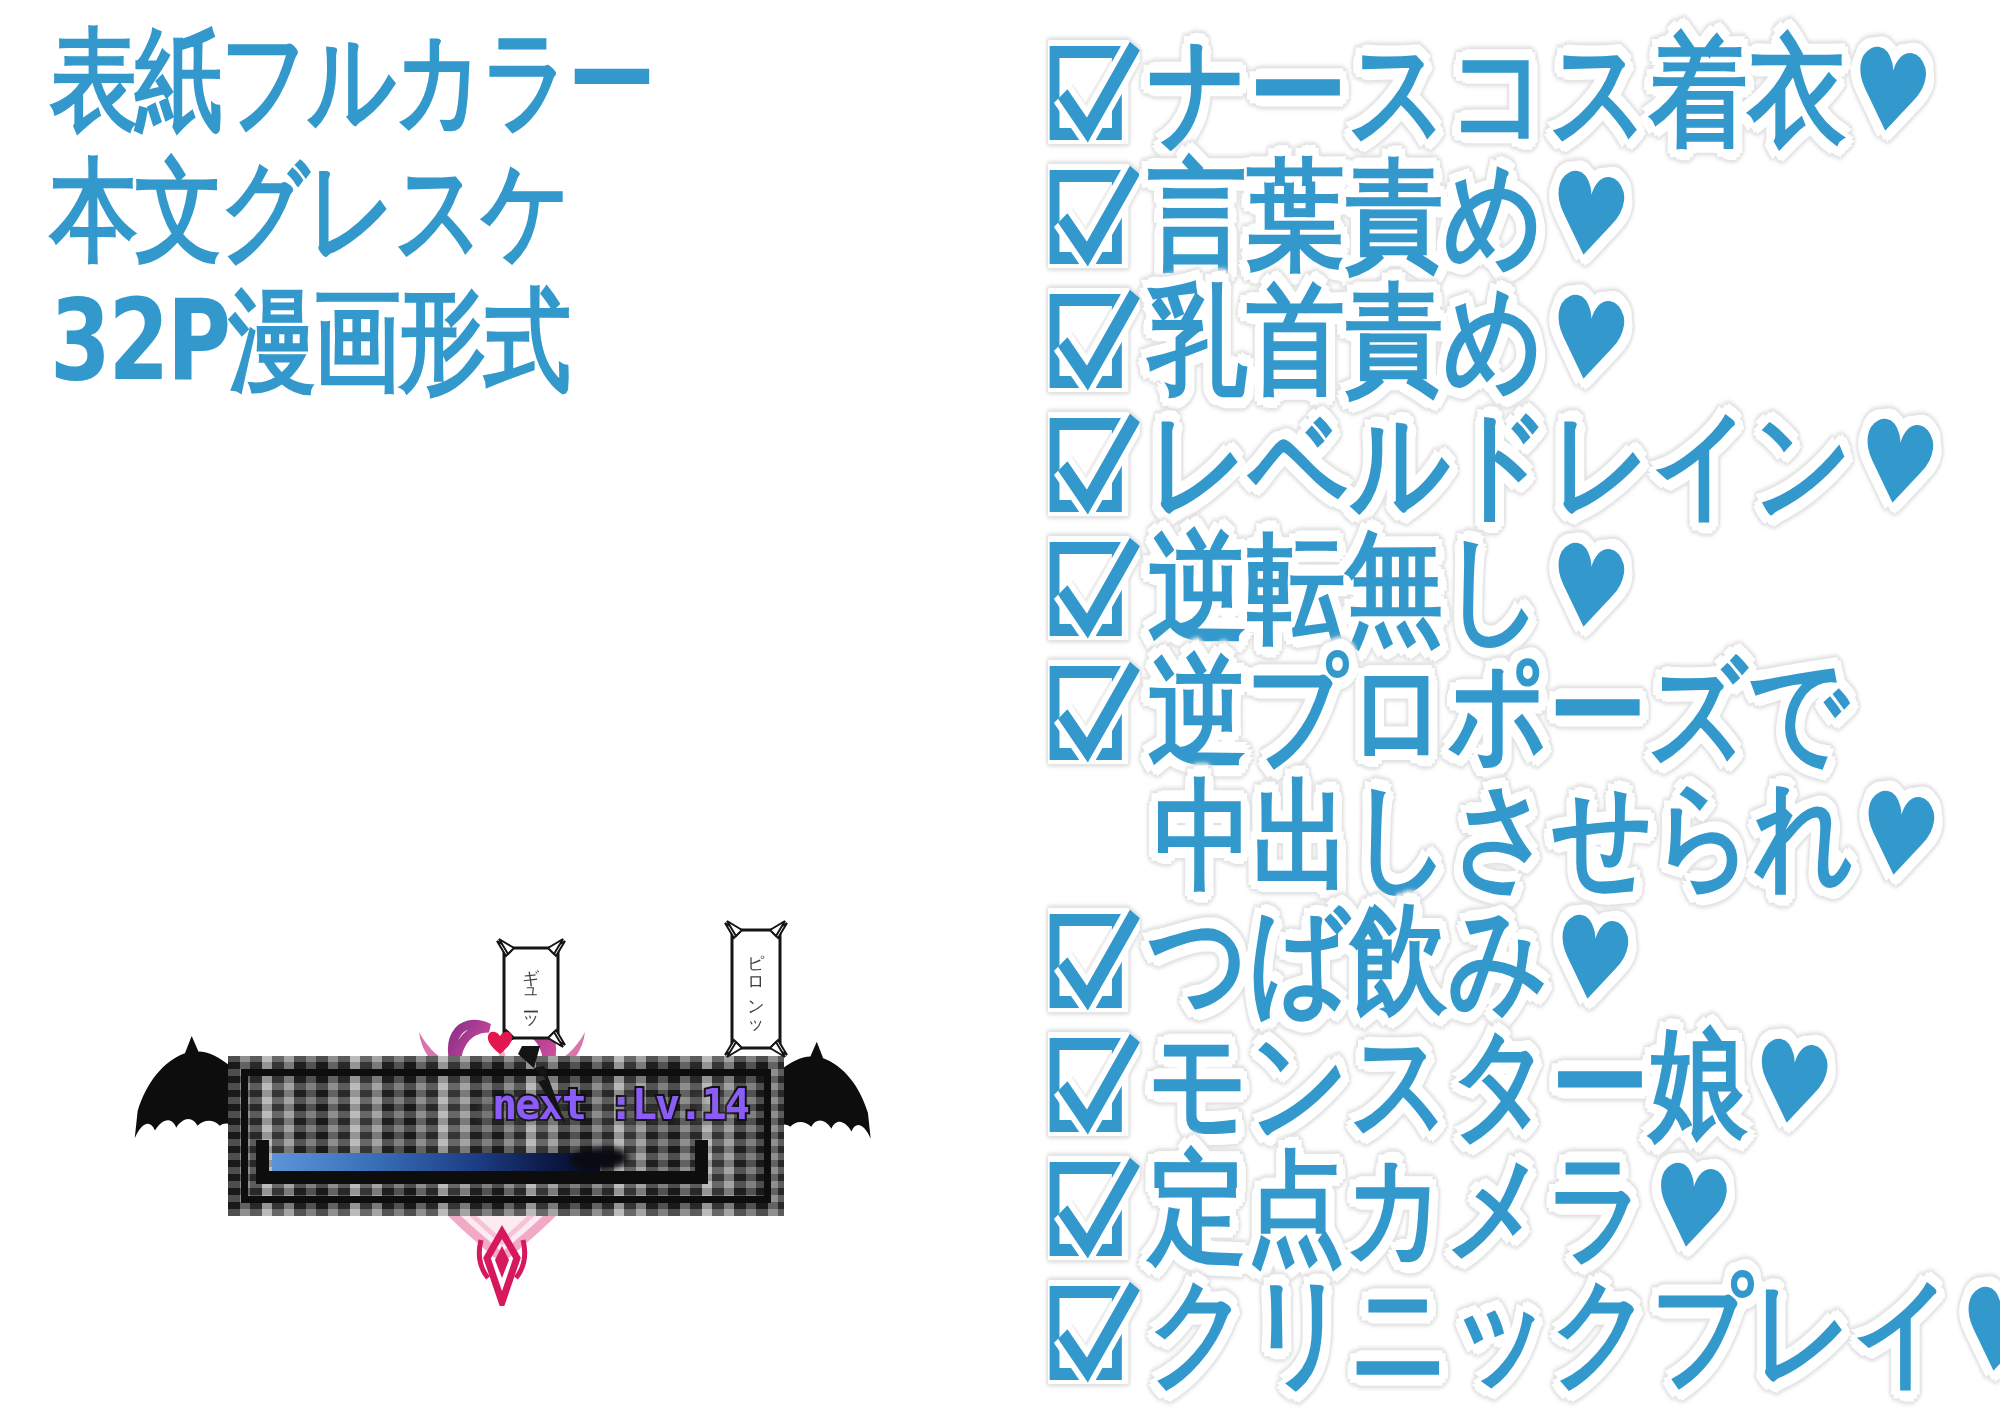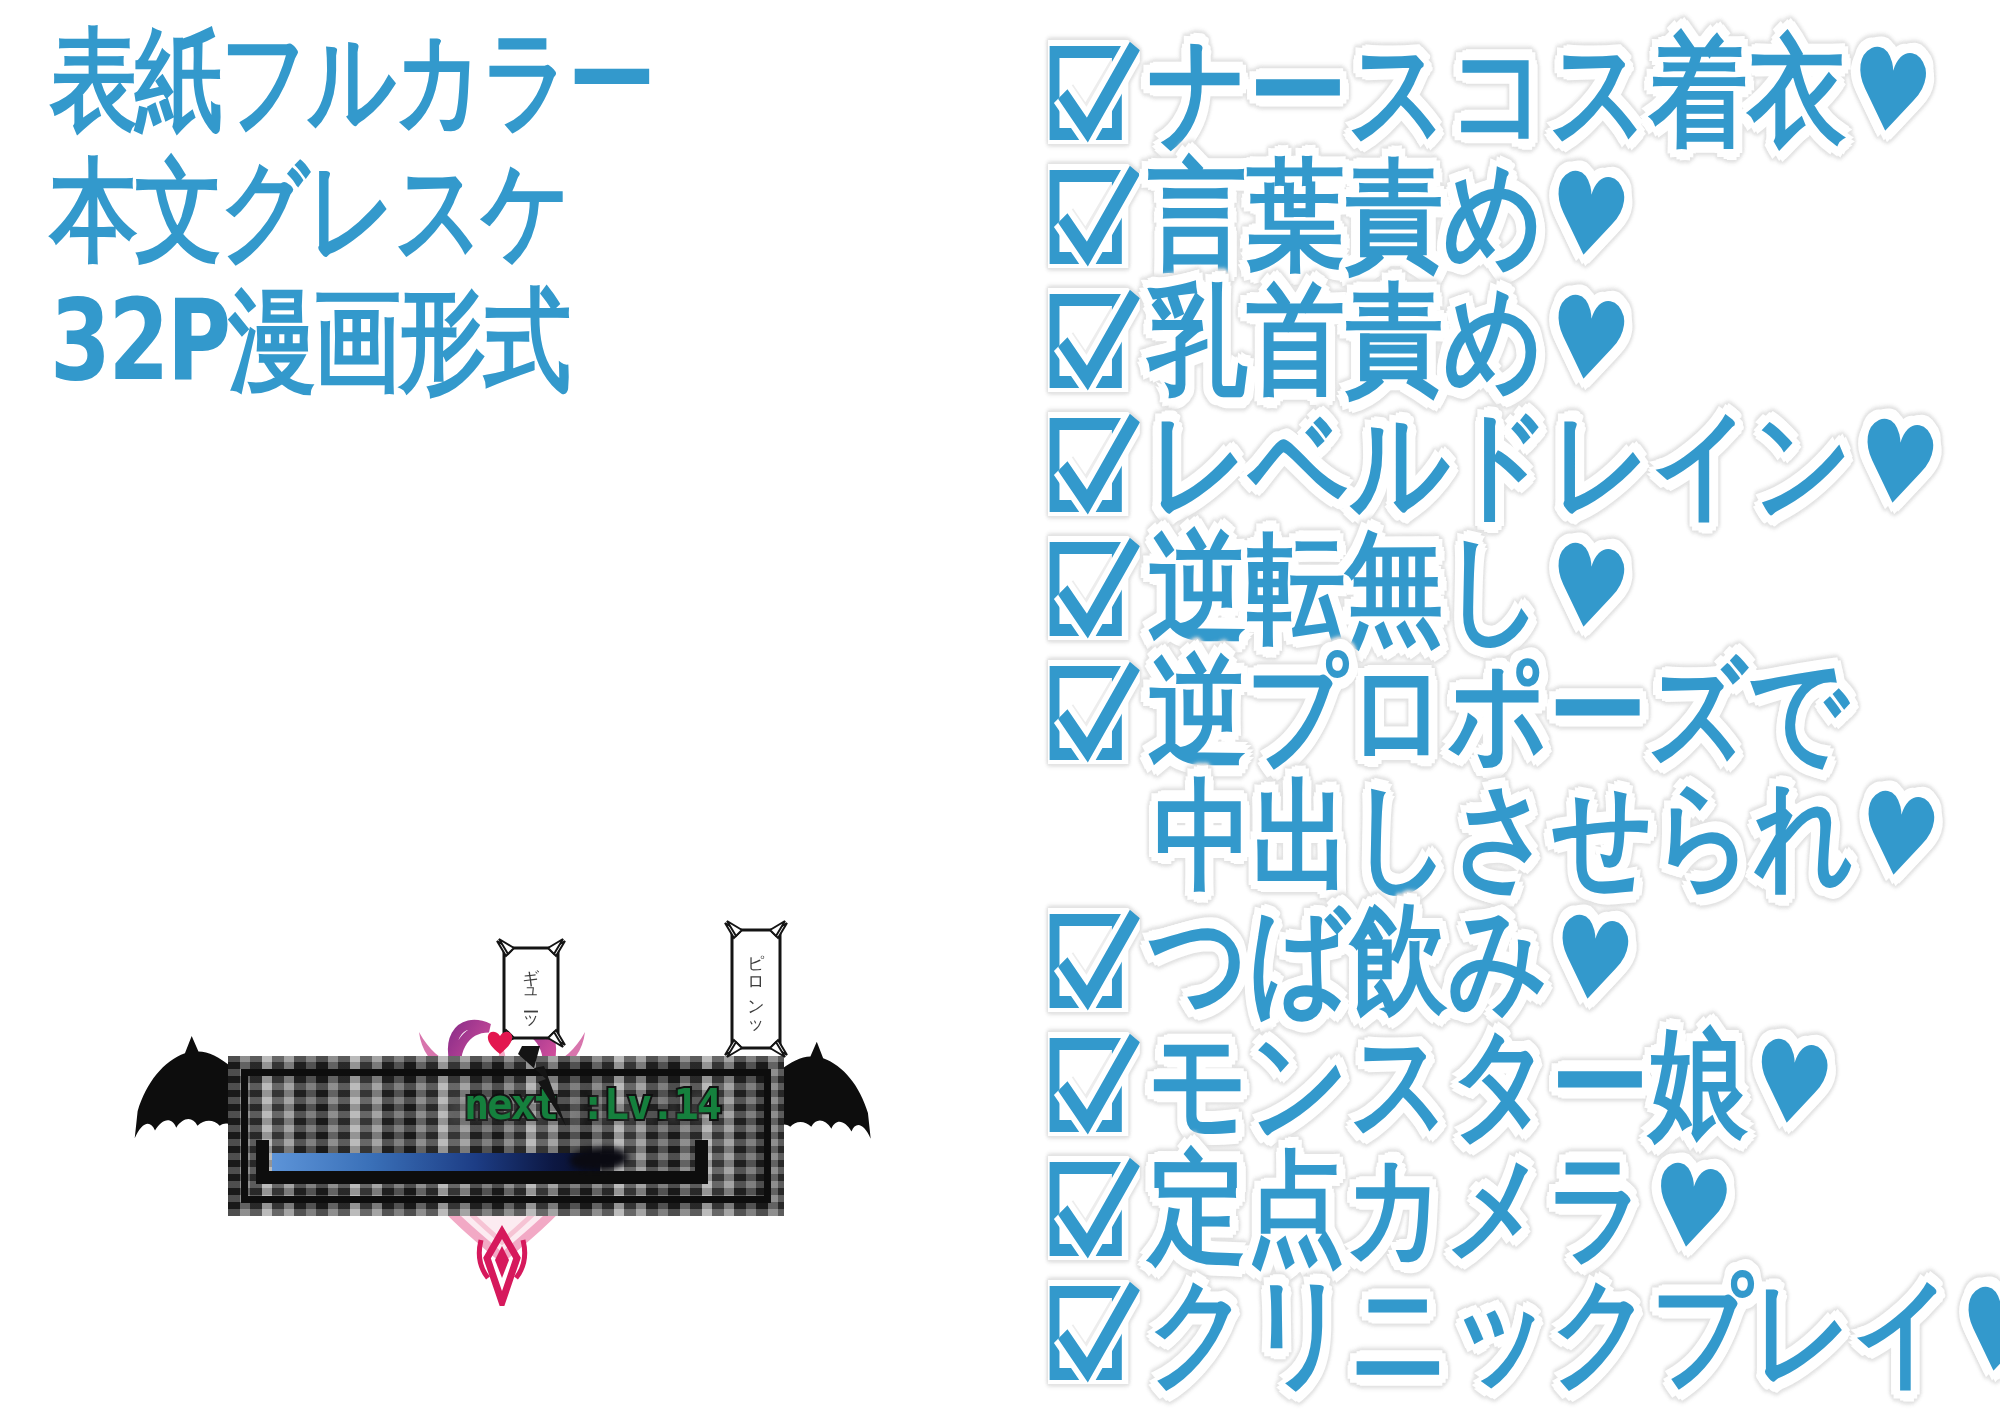--- a/index.html
+++ b/index.html
@@ -48,23 +48,23 @@
   .wing-r{left:778px;top:1040px;width:94px;height:106px;transform:scaleX(-1);}
   .frame{
     position:absolute;left:228px;top:1056px;width:556px;height:160px;z-index:2;
     box-sizing:border-box;padding:13px;
     background:
       repeating-linear-gradient(0deg, rgba(255,255,255,.22) 0 7px, rgba(0,0,0,.12) 7px 14px),
       repeating-linear-gradient(90deg,#1c1c1c 0 12px,#6f6f6f 12px 22px,#2e2e2e 22px 34px,#a8a8a8 34px 44px,#3c3c3c 44px 56px,#8b8b8b 56px 66px,#232323 66px 78px,#5c5c5c 78px 88px);
   }
   .frame-inner{width:100%;height:100%;box-sizing:border-box;border:7px solid #0d0d0d;background:transparent;}
   .nextlabel{
-    position:absolute;left:464px;top:1080px;z-index:5;
+    position:absolute;left:492px;top:1080px;z-index:5;
     font-family:"DejaVu Sans Mono",monospace;font-weight:bold;font-size:42px;letter-spacing:-2px;
-    color:#15803d;-webkit-text-stroke:4px #101010;paint-order:stroke fill;
+    color:#8b5cf6;-webkit-text-stroke:4px #101010;paint-order:stroke fill;
     text-shadow:-14px 4px 9px rgba(90,90,90,.5);
     white-space:nowrap;
   }
   .bracket{
     position:absolute;left:256px;top:1140px;width:452px;height:44px;z-index:4;box-sizing:border-box;
     border-left:13px solid #0d0d0d;border-right:13px solid #0d0d0d;border-bottom:13px solid #0d0d0d;
   }
   .bar-inner{position:absolute;left:3px;right:3px;bottom:0;height:18px;}
   .bar-fill{
     position:relative;height:100%;width:78%;

